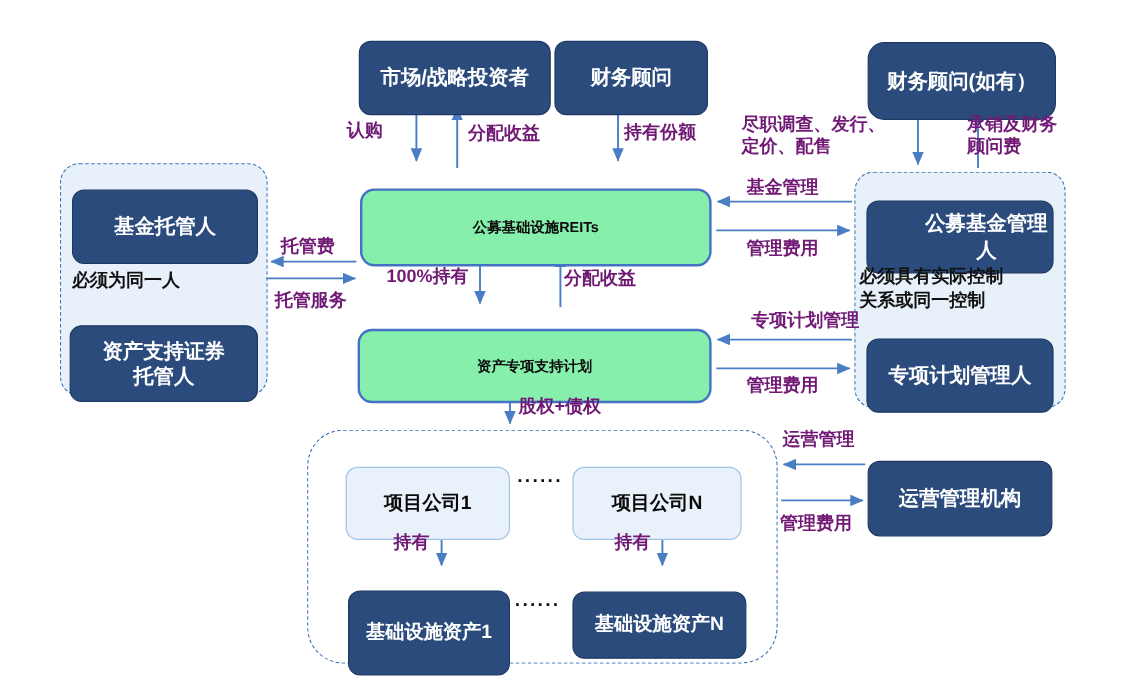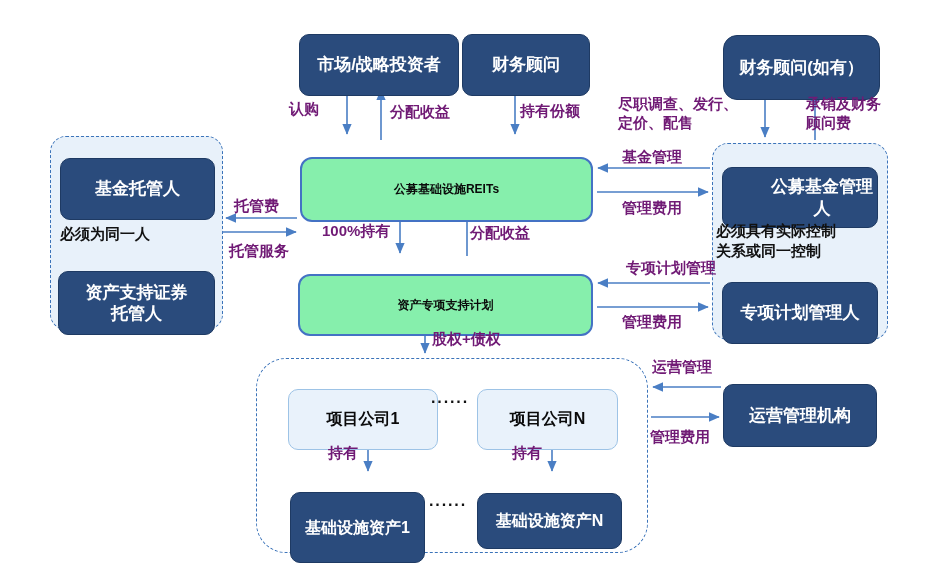--- a/index.html
+++ b/index.html
@@ -73,21 +73,21 @@
   <div class="box dark" style="left:60px;top:143px;width:155px;height:62px;">基金托管人</div>
   <div class="box dark" style="left:58px;top:256px;width:157px;height:64px;">资产支持证券
 托管人</div>
   <div class="note" style="left:60px;top:224px;width:155px;">必须为同一人</div>
 
   <div class="box dark" style="left:722px;top:152px;width:156px;height:61px;padding-left:44px;">公募基金管理人</div>
   <div class="note" style="left:716px;top:221px;width:168px;">必须具有实际控制
 关系或同一控制</div>
   <div class="box dark" style="left:722px;top:267px;width:156px;height:62px;">专项计划管理人</div>
 
-  <div class="box lightbox" style="left:288px;top:374px;width:150px;height:61px;text-align:center;">项目公司1</div>
+  <div class="box lightbox" style="left:288px;top:374px;width:137px;height:61px;text-align:center;">项目公司1</div>
   <div class="box lightbox" style="left:477px;top:374px;width:141px;height:61px;">项目公司N</div>
   <div class="dots" style="left:431px;top:393px;">······</div>
 
   <div class="box dark" style="left:290px;top:477px;width:135px;height:71px;font-size:16px;">基础设施资产1</div>
   <div class="box dark" style="left:477px;top:478px;width:145px;height:56px;font-size:16px;">基础设施资产N</div>
   <div class="dots" style="left:429px;top:496px;">······</div>
 
   <div class="box dark" style="left:723px;top:369px;width:154px;height:63px;">运营管理机构</div>
 
   <div class="lbl" style="left:289px;top:99px;">认购</div>

